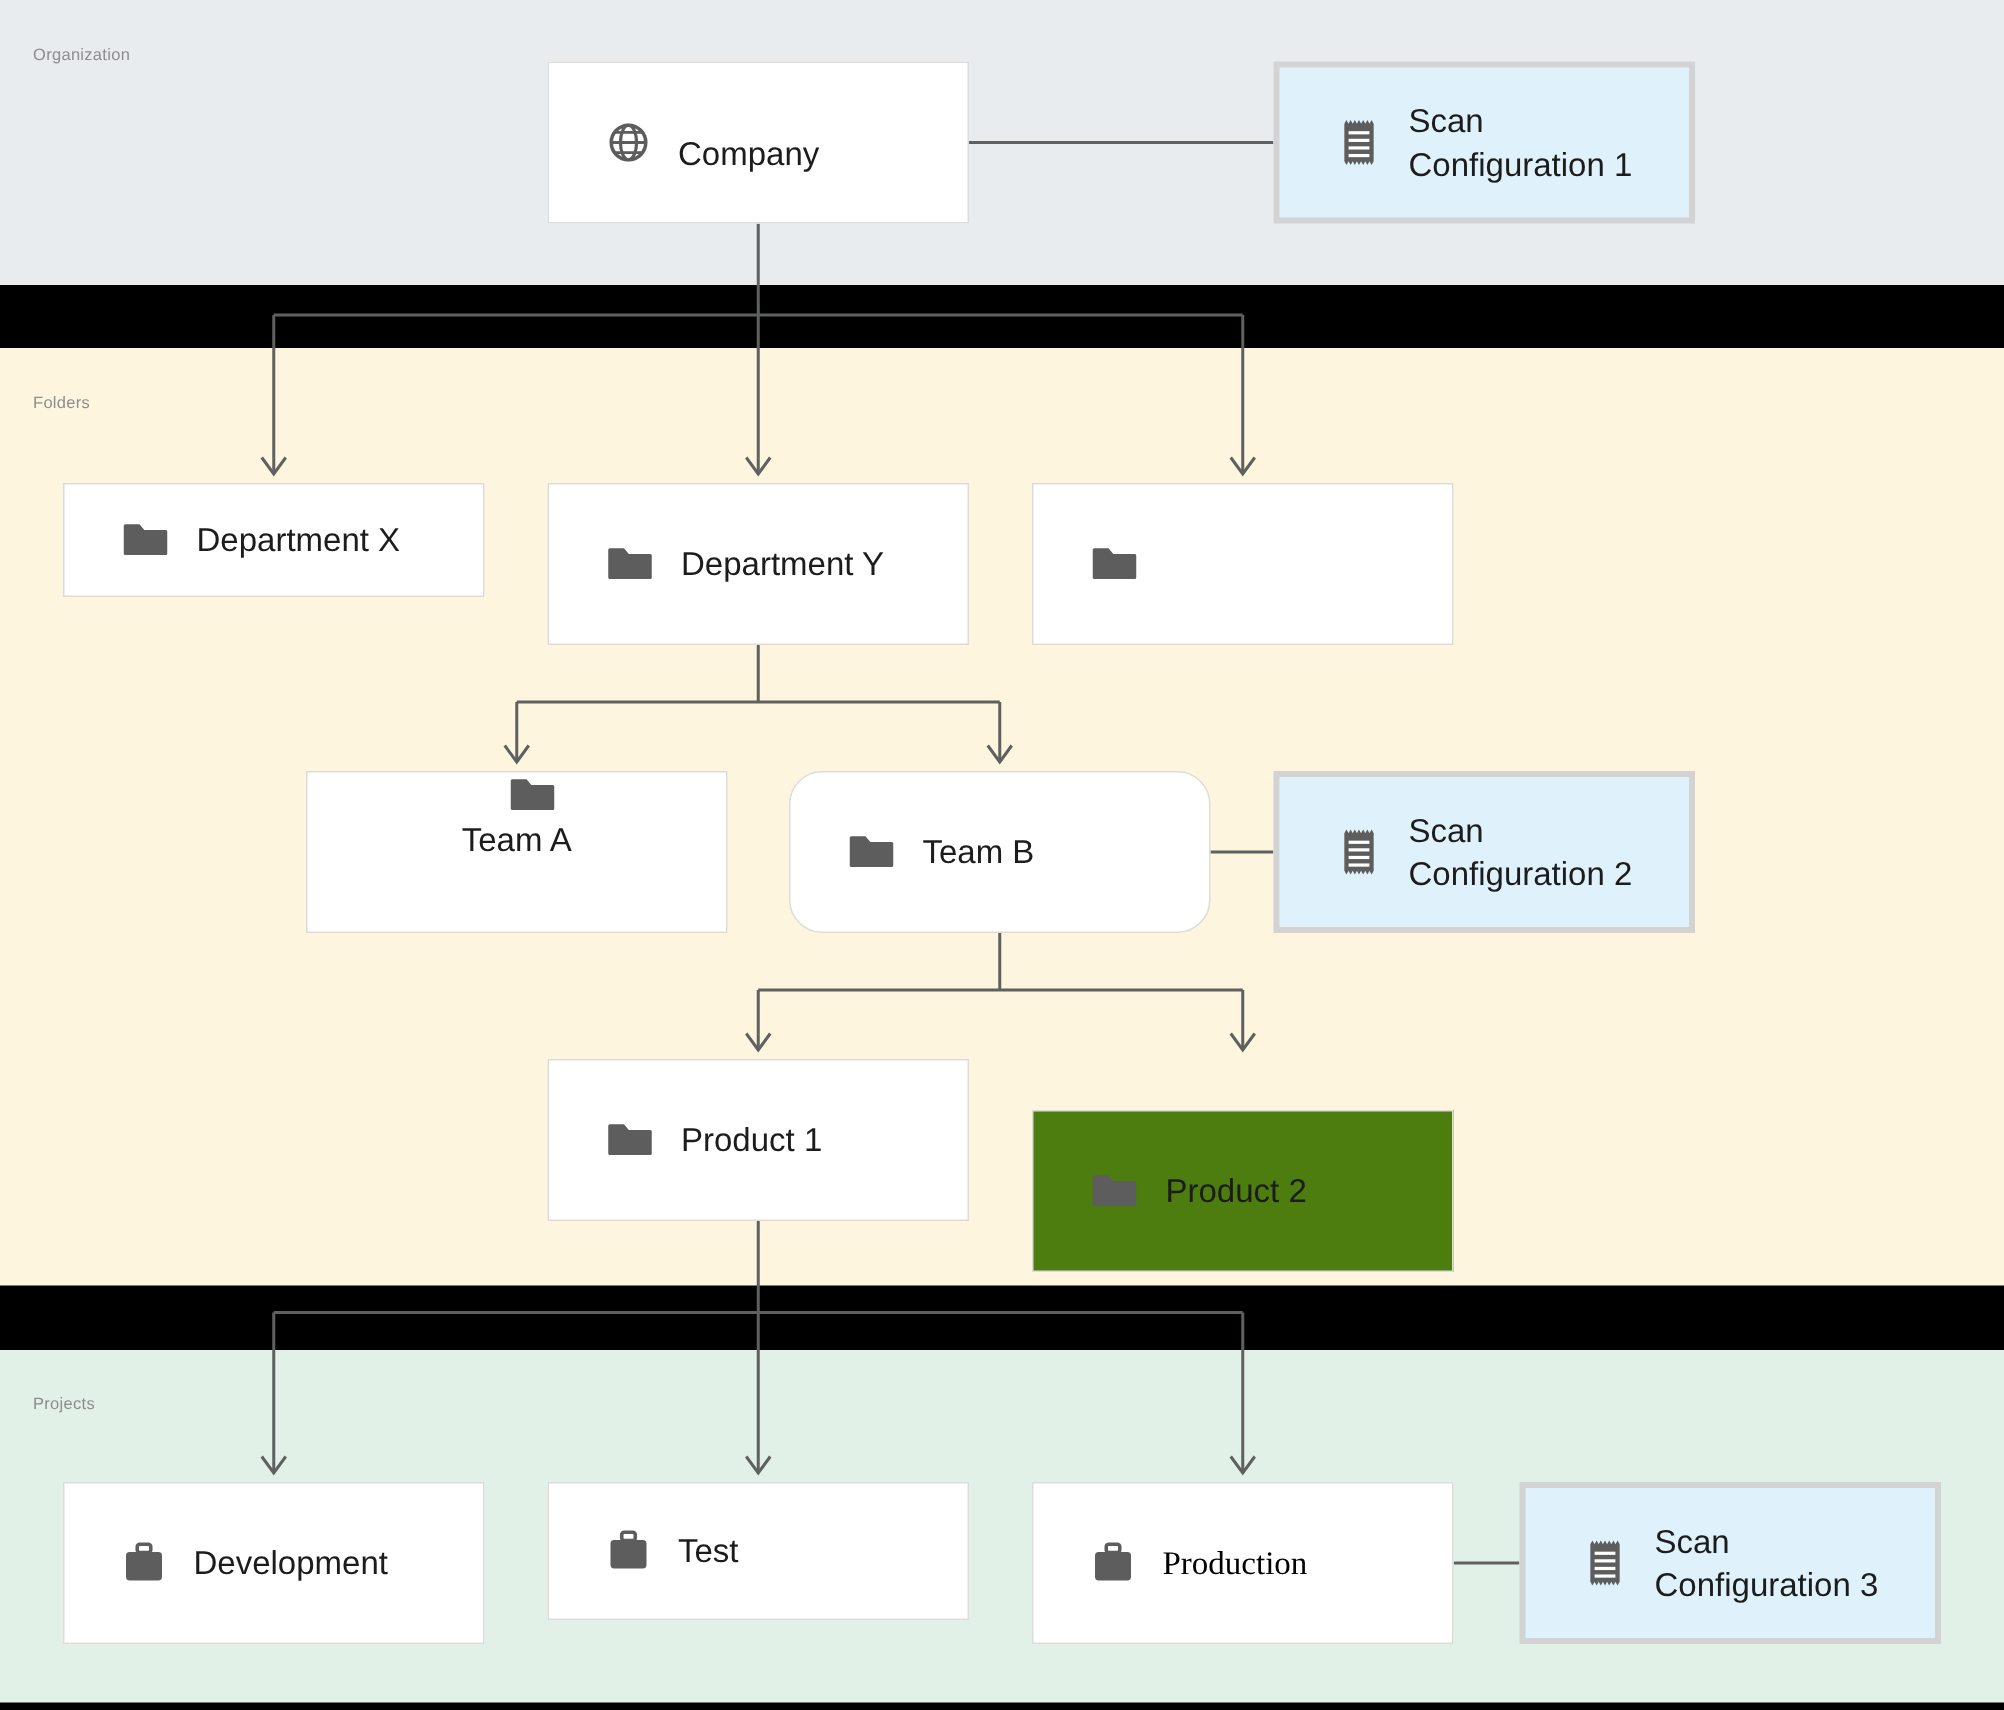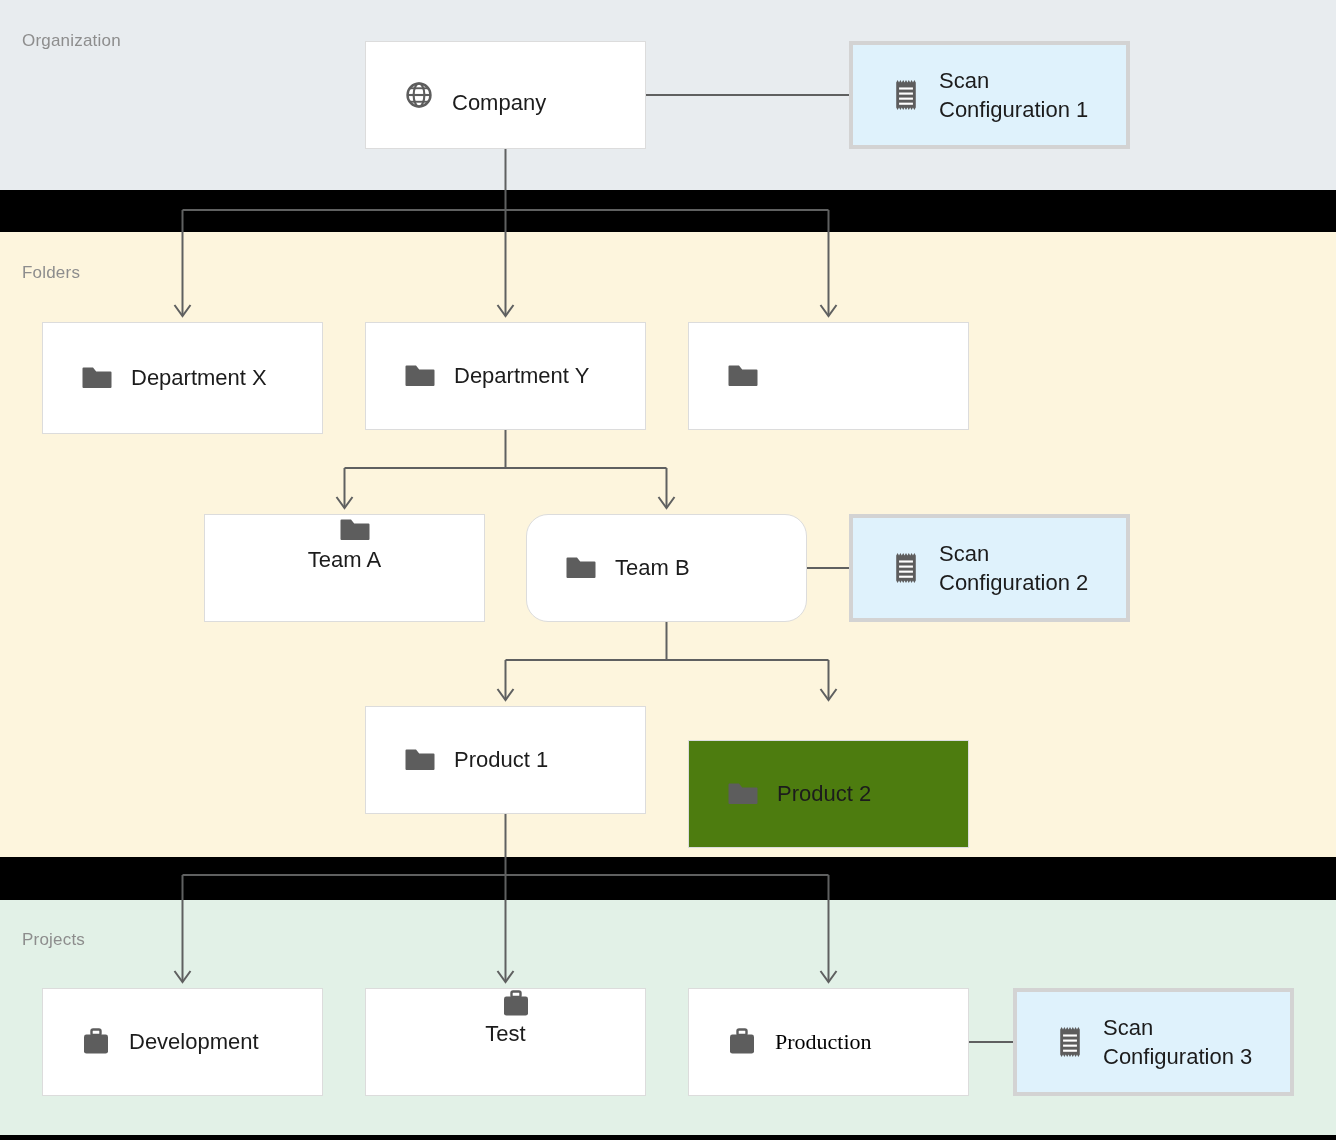--- a/index.html
+++ b/index.html
@@ -15,21 +15,21 @@
     font-family: "Liberation Sans", sans-serif;
     overflow: hidden;
   }
   .band {
     position: absolute;
     left: 0;
     width: 1336px;
   }
   .band-label {
     position: absolute;
-    font-size: 17px;
+    font-size: 11px;
     color: #8d8d8d;
     letter-spacing: 0.2px;
     white-space: nowrap;
   }
   .node {
     position: absolute;
     box-sizing: border-box;
     display: flex;
     align-items: center;
     background: #ffffff;
@@ -130,21 +130,21 @@
             <path d="M3,4 L4.571428571428571,1.2 L6.142857142857142,4 L7.714285714285714,1.2 L9.285714285714285,4 L10.857142857142858,1.2 L12.428571428571429,4 L14,1.2 L15.571428571428571,4 L17.142857142857142,1.2 L18.714285714285715,4 L20.285714285714285,1.2 L21.857142857142858,4 L23.428571428571427,1.2 L25,4 L25,32 L25,32 L23.428571428571427,34.8 L21.857142857142858,32 L20.285714285714285,34.8 L18.714285714285715,32 L17.142857142857142,34.8 L15.571428571428571,32 L14,34.8 L12.428571428571429,32 L10.857142857142858,34.8 L9.285714285714285,32 L7.714285714285714,34.8 L6.142857142857142,32 L4.571428571428571,34.8 L3,32 Z" fill="#5d5d5d"></path>
             <rect x="6.2" y="9.5" width="15.6" height="2.4" fill="#ffffff"></rect>
             <rect x="6.2" y="15.2" width="15.6" height="2.4" fill="#ffffff"></rect>
             <rect x="6.2" y="20.9" width="15.6" height="2.4" fill="#ffffff"></rect>
             <rect x="6.2" y="26.6" width="15.6" height="2.4" fill="#ffffff"></rect>
           </svg>
         </span>
         <span class="node-label" style="color: rgb(28, 28, 28);">Scan
 Configuration 1</span>
       </div>
-      <div class="node" style="left: 42px; top: 322px; width: 281px; height: 112px; background: rgb(255, 255, 255); border-color: rgb(220, 220, 220);">
+      <div class="node" style="left: 42px; top: 322px; width: 281px; height: 76px; background: rgb(255, 255, 255); border-color: rgb(220, 220, 220);">
         <span class="node-icon" style="margin-left: 38px;">
           <svg width="32" height="30" viewBox="0 0 32 30" aria-hidden="true">
             <path d="M1.5 5.5 A1 1 0 0 1 2.5 4.5 H12 L15.2 8.4 H29.5 A1 1 0 0 1 30.5 9.4 V24 A1 1 0 0 1 29.5 25 H2.5 A1 1 0 0 1 1.5 24 Z" fill="#5d5d5d"></path>
           </svg>
         </span>
         <span class="node-label" style="color: rgb(28, 28, 28);">Department X</span>
       </div>
       <div class="node" style="left: 365px; top: 322px; width: 281px; height: 108px; background: rgb(255, 255, 255); border-color: rgb(220, 220, 220);">
         <span class="node-icon" style="margin-left: 38px;">
           <svg width="32" height="30" viewBox="0 0 32 30" aria-hidden="true">
@@ -207,21 +207,21 @@
       </div>
       <div class="node" style="left: 42px; top: 988px; width: 281px; height: 108px; background: rgb(255, 255, 255); border-color: rgb(220, 220, 220);">
         <span class="node-icon" style="margin-left: 38px;">
           <svg width="30" height="30" viewBox="0 0 30 30" aria-hidden="true">
             <rect x="10.5" y="2.5" width="9" height="5.5" rx="1.6" fill="none" stroke="#5d5d5d" stroke-width="2.4"></rect>
             <rect x="3" y="7.6" width="24" height="19" rx="2.4" fill="#5d5d5d"></rect>
           </svg>
         </span>
         <span class="node-label" style="color: rgb(28, 28, 28);">Development</span>
       </div>
-      <div class="node" style="left: 365px; top: 988px; width: 281px; height: 108px; background: rgb(255, 255, 255); border-color: rgb(220, 220, 220); flex-direction: column;">
+      <div class="node" style="left: 365px; top: 988px; width: 281px; height: 92px; background: rgb(255, 255, 255); border-color: rgb(220, 220, 220);">
         <span class="node-icon" style="margin-left: 38px;">
           <svg width="30" height="30" viewBox="0 0 30 30" aria-hidden="true">
             <rect x="10.5" y="2.5" width="9" height="5.5" rx="1.6" fill="none" stroke="#5d5d5d" stroke-width="2.4"></rect>
             <rect x="3" y="7.6" width="24" height="19" rx="2.4" fill="#5d5d5d"></rect>
           </svg>
         </span>
         <span class="node-label" style="color: rgb(28, 28, 28);">Test</span>
       </div>
       <div class="node" style="left: 688px; top: 988px; width: 281px; height: 108px; background: rgb(255, 255, 255); border-color: rgb(220, 220, 220);">
         <span class="node-icon" style="margin-left: 38px;">

